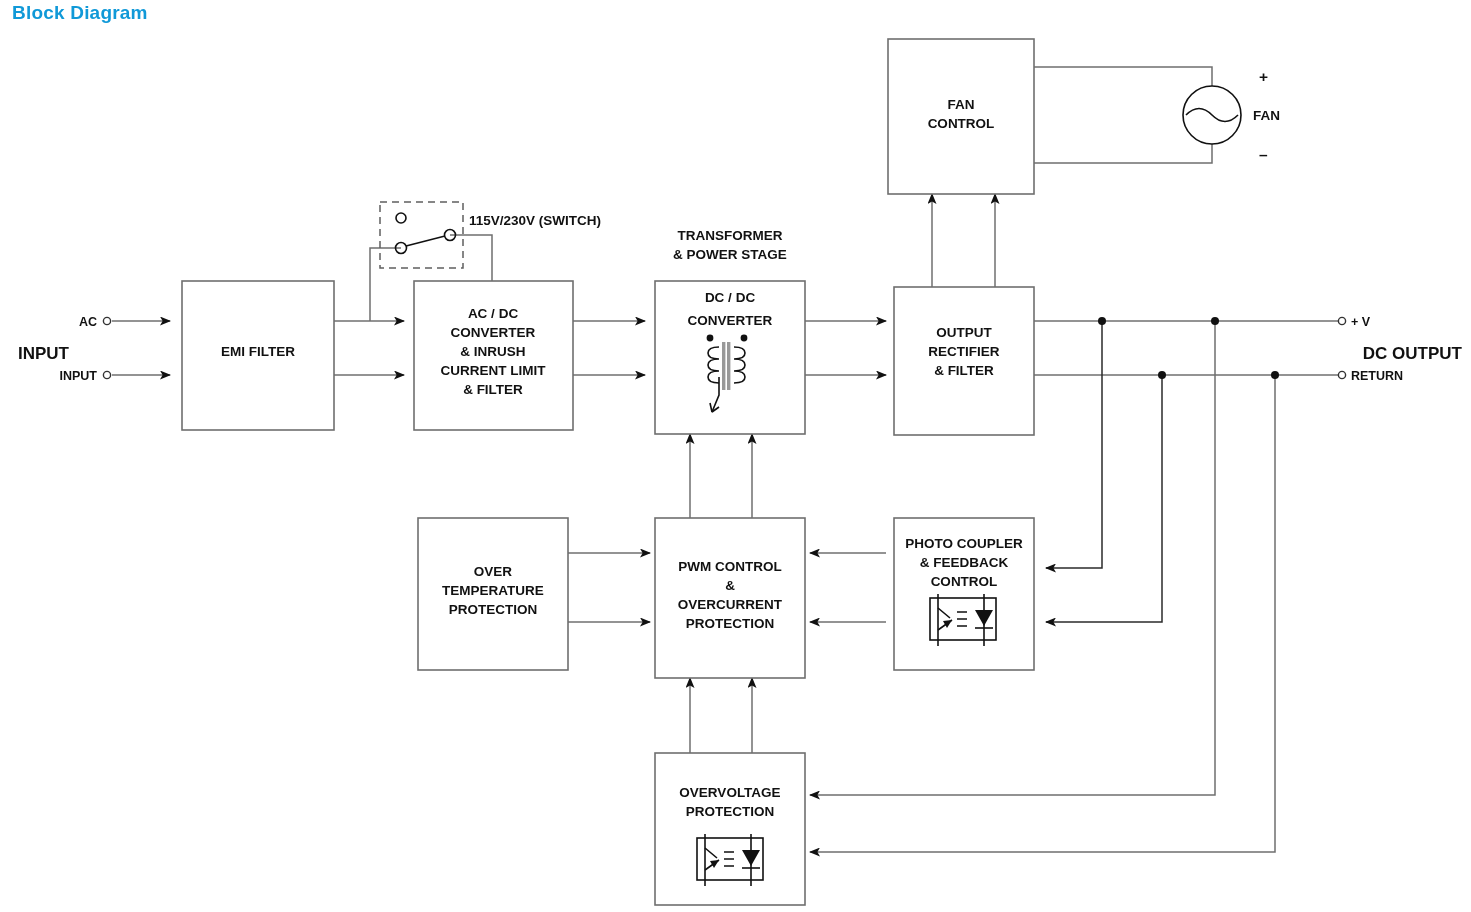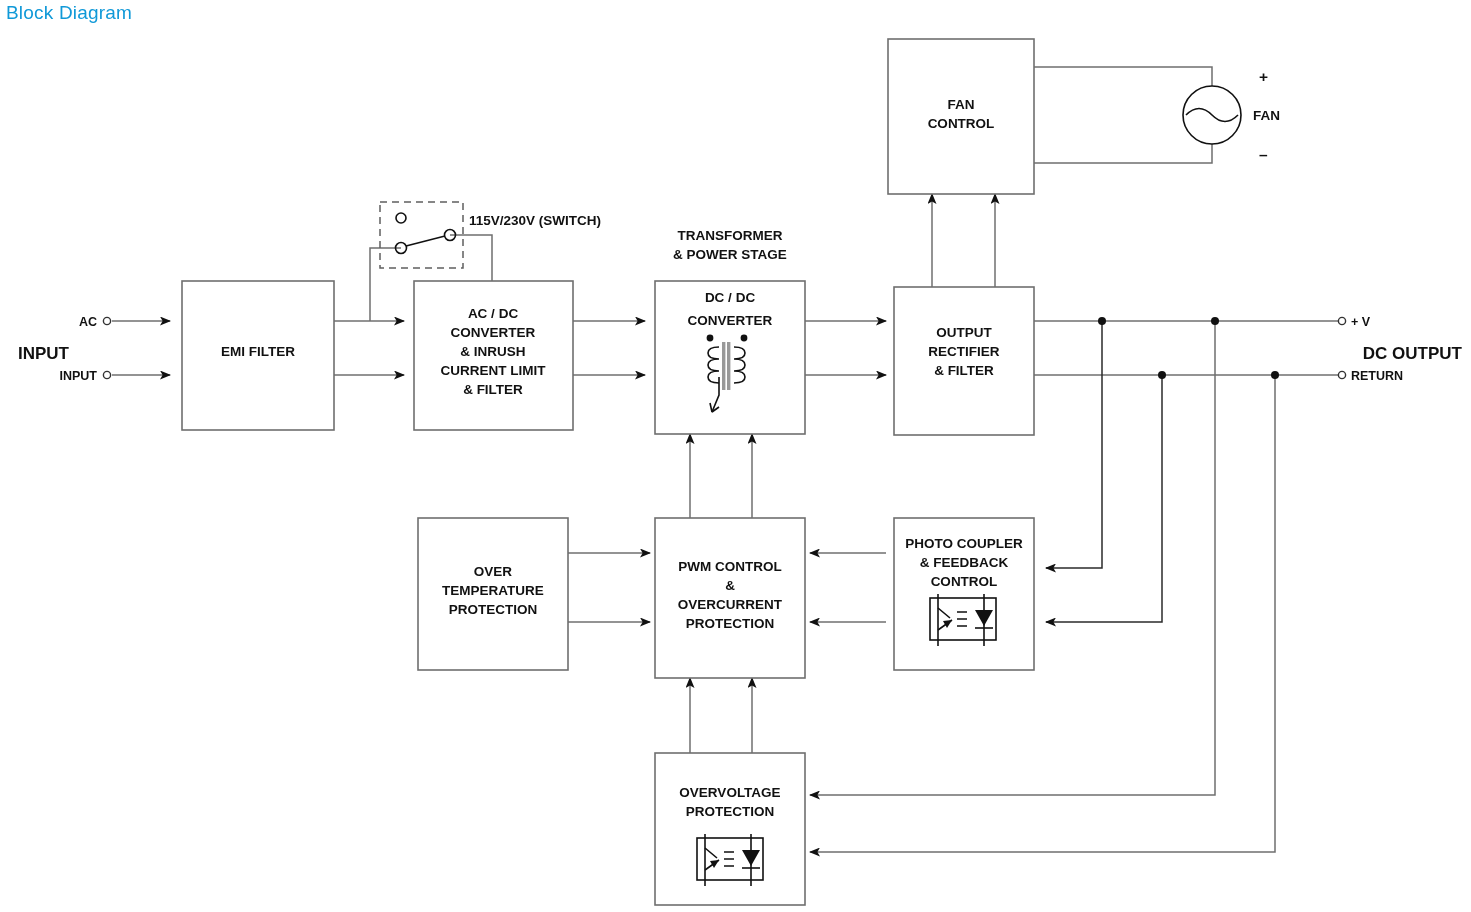--- a/index.html
+++ b/index.html
@@ -1,18 +1,18 @@
 <!DOCTYPE html>
 <html><head>
 <meta charset="utf-8">
 <style>
   html,body{margin:0;padding:0;background:#ffffff;}
   body{width:1471px;height:912px;font-family:"Liberation Sans",sans-serif;overflow:hidden;}
   #root{position:relative;width:1471px;height:912px;}
-  .title{position:absolute;left:6px;top:2px;font-size:19px;font-weight:normal;color:#1099d8;letter-spacing:.2px;}
+  .title{position:absolute;left:12px;top:2px;font-size:19px;font-weight:bold;color:#1099d8;letter-spacing:.2px;}
   svg{position:absolute;left:0;top:0;}
   .blk{fill:#ffffff;stroke:#6f6f6f;stroke-width:1.6;}
   .wire{stroke:#6f6f6f;stroke-width:1.5;fill:none;}
   .wdark{stroke:#2b2b2b;stroke-width:1.5;fill:none;}
   .dash{fill:none;stroke:#5f5f5f;stroke-width:1.5;stroke-dasharray:7 5;}
   .sym{fill:none;stroke:#111;stroke-width:1.6;}
   .symf{fill:#111;stroke:none;}
   .term{fill:#ffffff;stroke:#333;stroke-width:1.4;}
   .jd{fill:#111;stroke:none;}
   .t{font-family:"Liberation Sans",sans-serif;fill:#111;font-weight:bold;}

